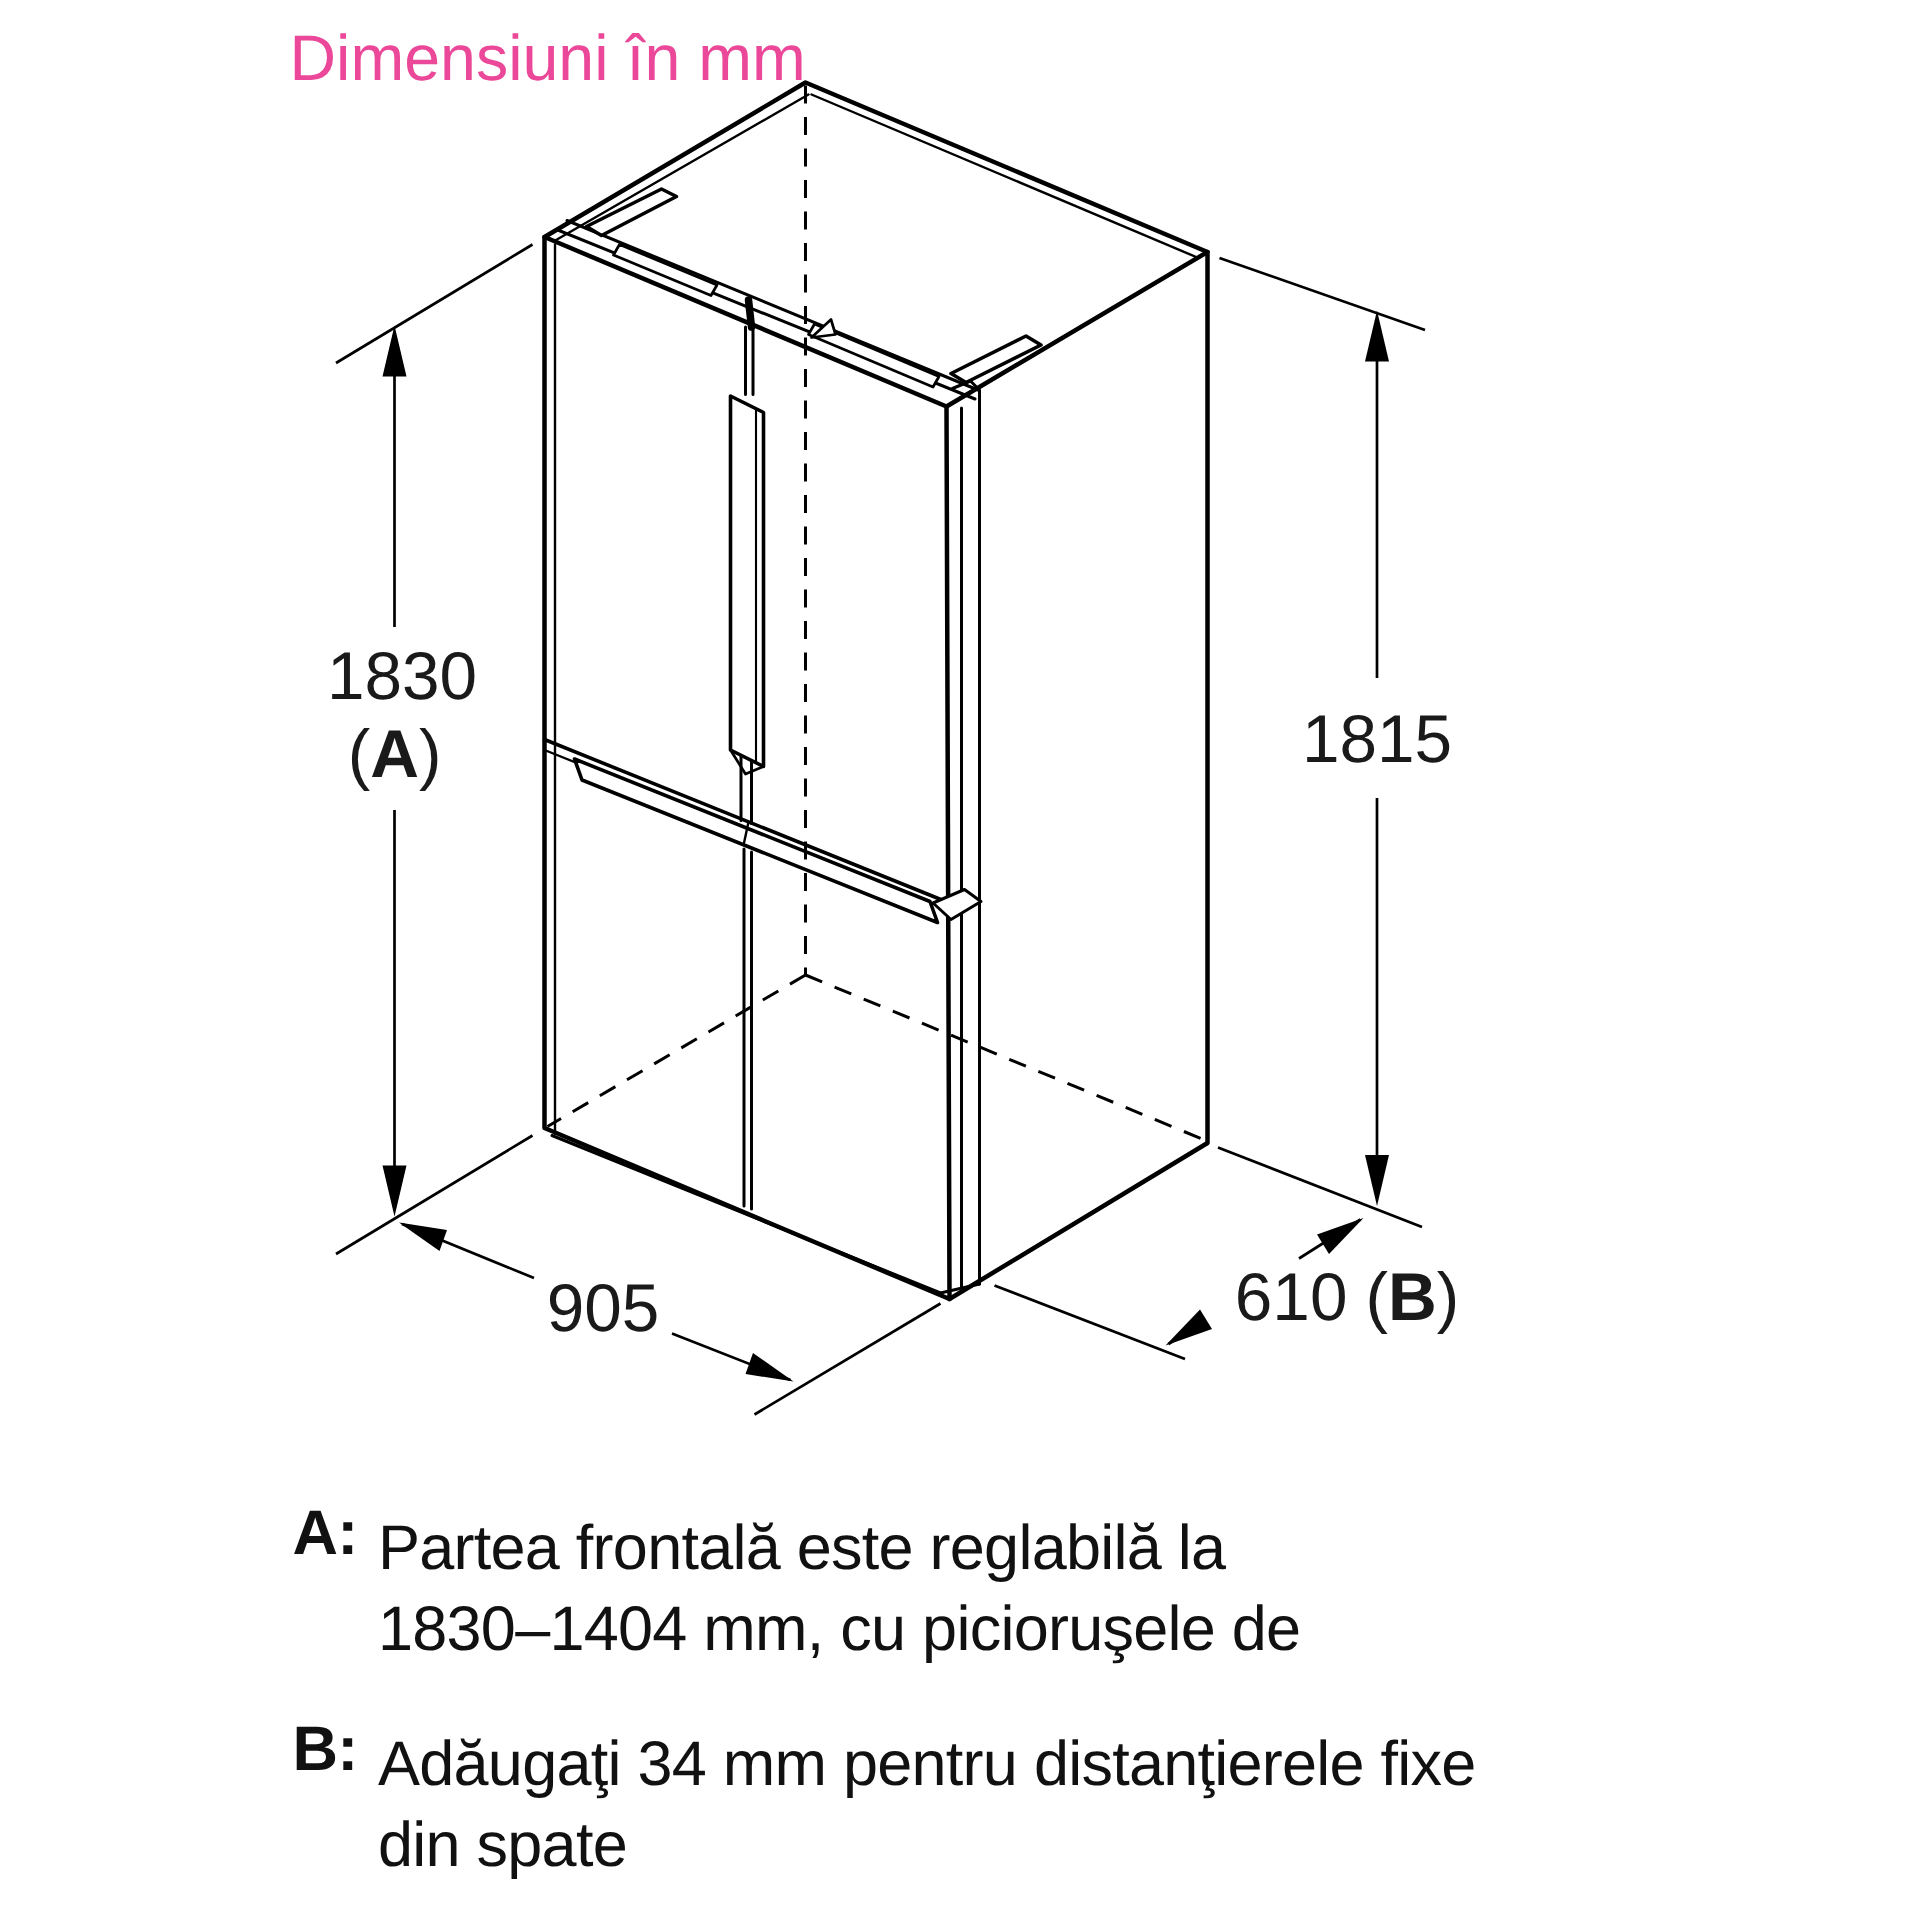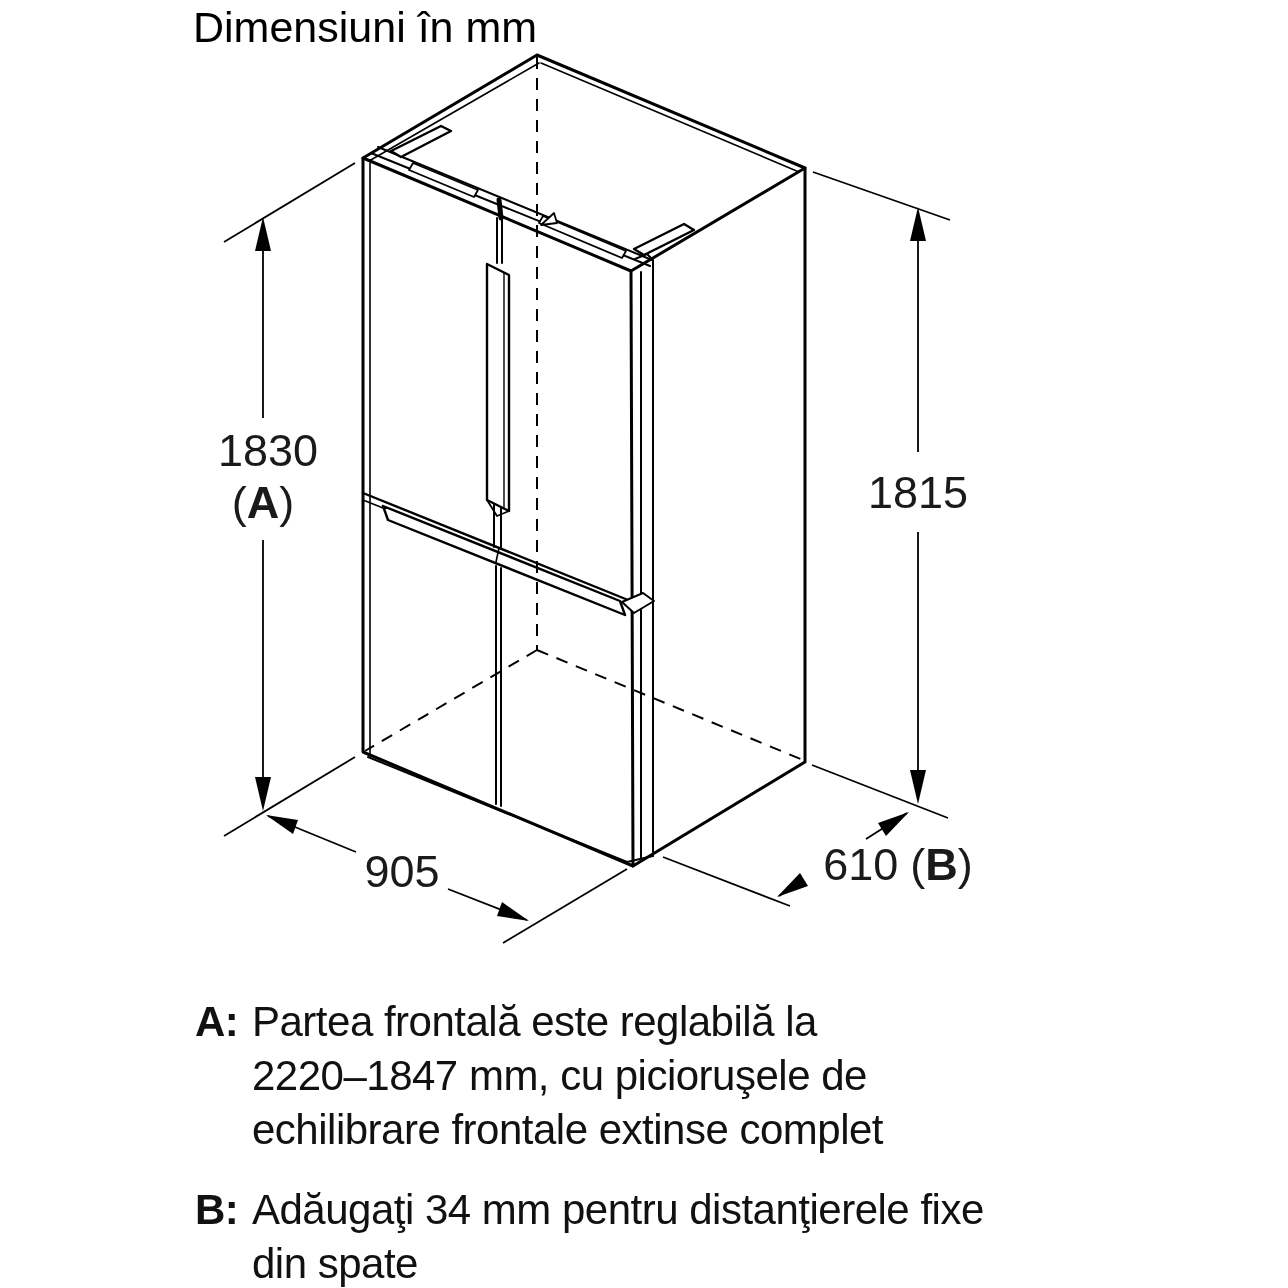--- a/index.html
+++ b/index.html
@@ -6,40 +6,40 @@
   body{
     width:1288px;height:1288px;
     background:#ffffff;
     position:relative;
     overflow:hidden;
     font-family:"Liberation Sans", sans-serif;
     color:#1a1a1a;
   }
   .page-title{
     position:absolute;
-    left:193px;top:3px;
+    left:193px;top:15px;
     font-size:43px;
     letter-spacing:0px;
-    color:#000000;
+    color:#ec4899;
     white-space:nowrap;
   }
   svg{position:absolute;left:0;top:0;}
   .footnotes{
     position:absolute;
     left:195px;top:995px;
     width:1000px;
     font-size:42px;
     line-height:54px;
     letter-spacing:-0.5px;
     color:#111;
   }
   .note{display:flex;align-items:flex-start;}
   .note + .note{margin-top:26px;}
   .note-key{flex:none;width:57px;font-weight:bold;}
-  .note-lines{flex:1;}
+  .note-lines{flex:1;margin-top:10px;}
 </style>
 </head>
 <body>
 
 <div class="page-title">Dimensiuni în mm</div>
 
 <svg width="1288" height="1288" viewBox="0 0 1288 1288">
 
   <g stroke="#000" fill="none" stroke-linejoin="round" stroke-linecap="round">
 
@@ -134,22 +134,21 @@
     <text x="402" y="887" text-anchor="middle">905</text>
     <text x="898" y="880" text-anchor="middle"><tspan>610</tspan><tspan dx="12">(</tspan><tspan font-weight="bold">B</tspan><tspan>)</tspan></text>
   </g>
 </svg>
 
 <div class="footnotes">
   <div class="note">
     <span class="note-key">A:</span>
     <div class="note-lines">
       <div>Partea frontală este reglabilă la</div>
-      <div>2220–1847 mm, cu picioruşele de</div>
-      <div>echilibrare frontale extinse complet</div>
+      <div>1830–1404 mm, cu picioruşele de</div>
     </div>
   </div>
   <div class="note">
     <span class="note-key">B:</span>
     <div class="note-lines">
       <div>Adăugaţi 34 mm pentru distanţierele fixe</div>
       <div>din spate</div>
     </div>
   </div>
 </div>

